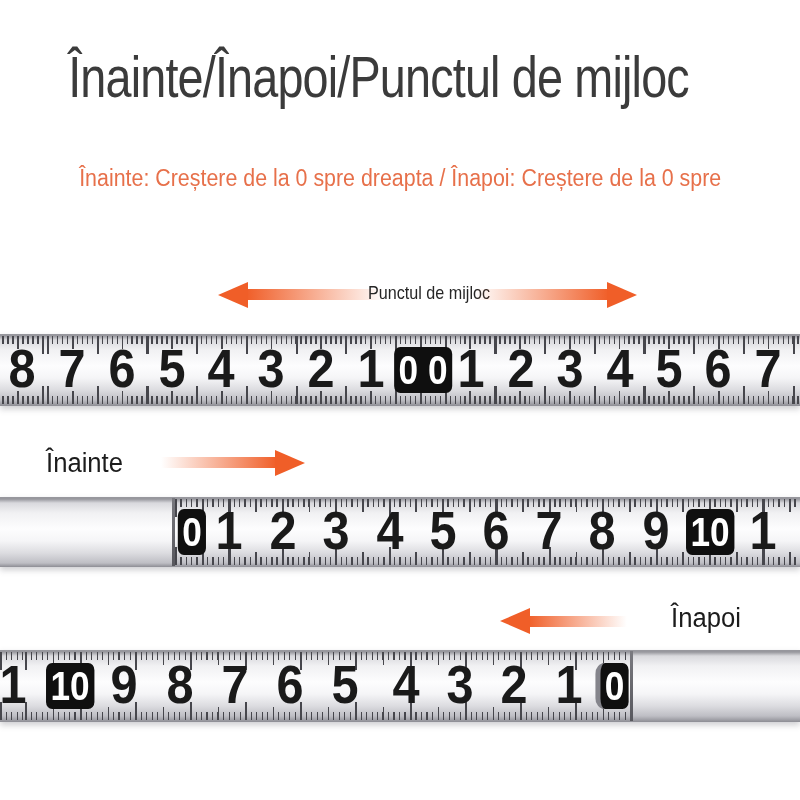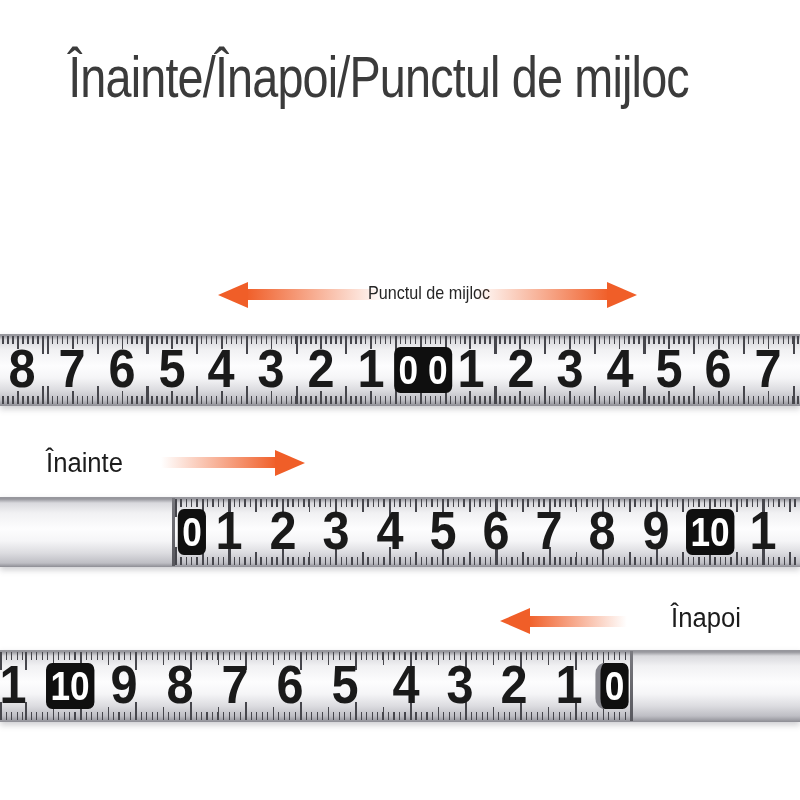--- a/index.html
+++ b/index.html
@@ -58,20 +58,23 @@
 </head>
 <body>
 
 <div class="canvas">
 
   <div class="title">
     <span>Înainte/Înapoi/Punctul de mijloc</span>
   </div>
 
   <div class="subtitle">
+    <div>
+      <span>Înainte: Creștere de la 0 spre dreapta / Înapoi: Creștere de la 0 spre</span>
+    </div>
   </div>
 
   <div>
     <i class="head-l mid-head-l"></i>
     <i class="bar fade-to-r mid-bar-l"></i>
     <div class="anno-label mid-label">Punctul de mijloc</div>
     <i class="bar fade-to-l mid-bar-r"></i>
     <i class="head-r mid-head-r"></i>
   </div>
 

